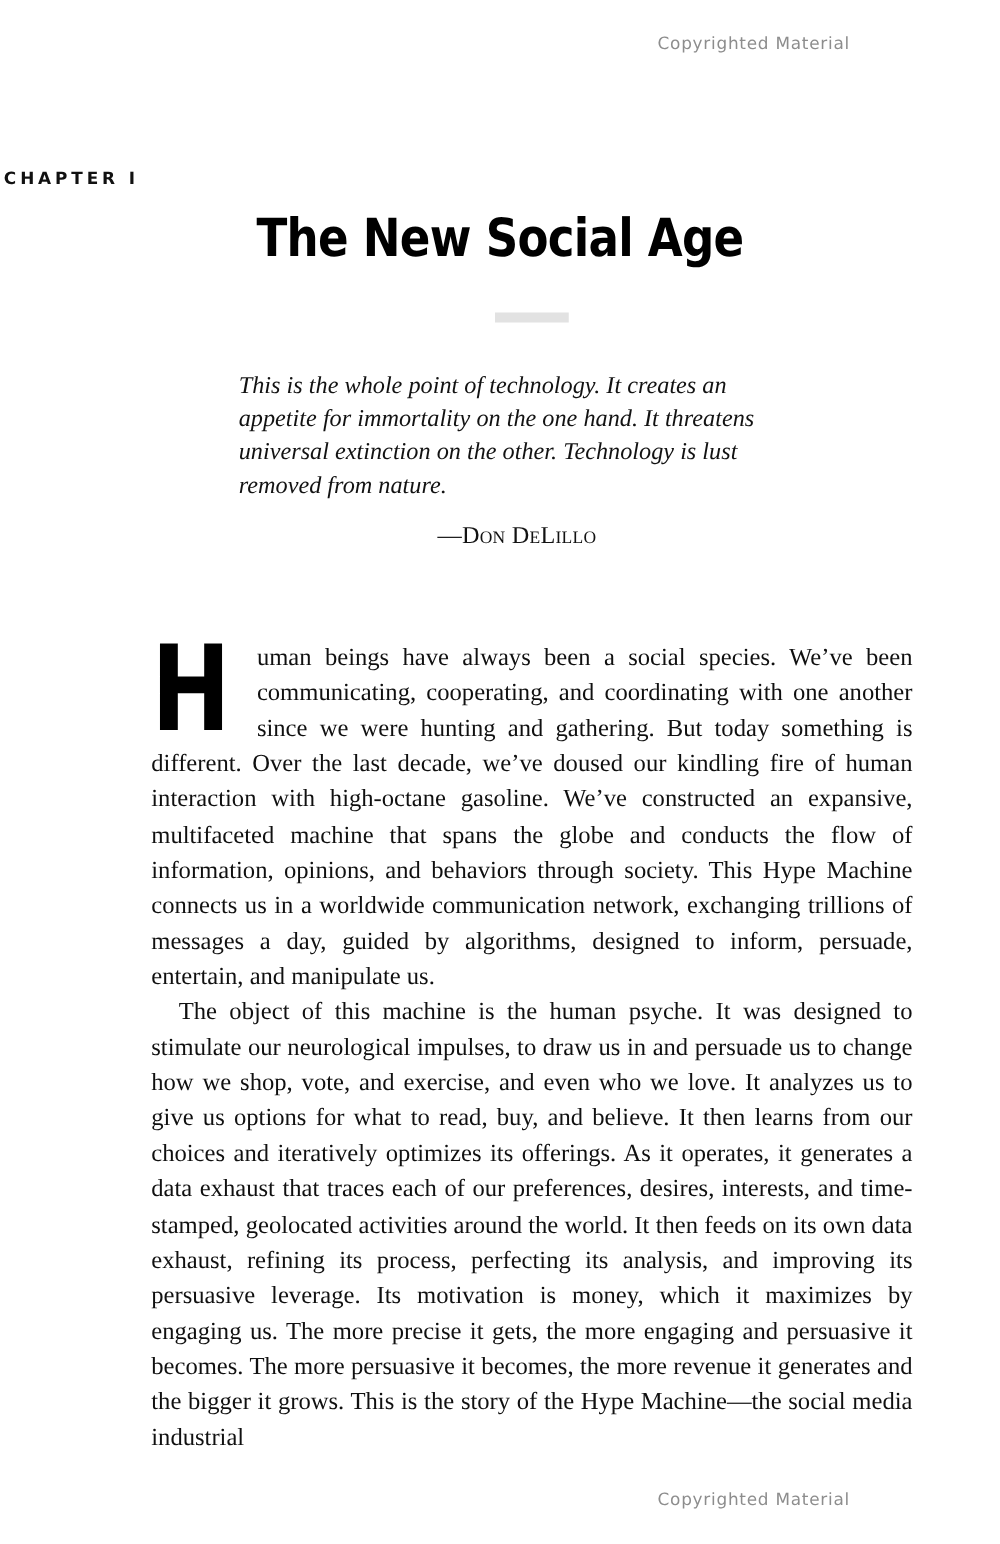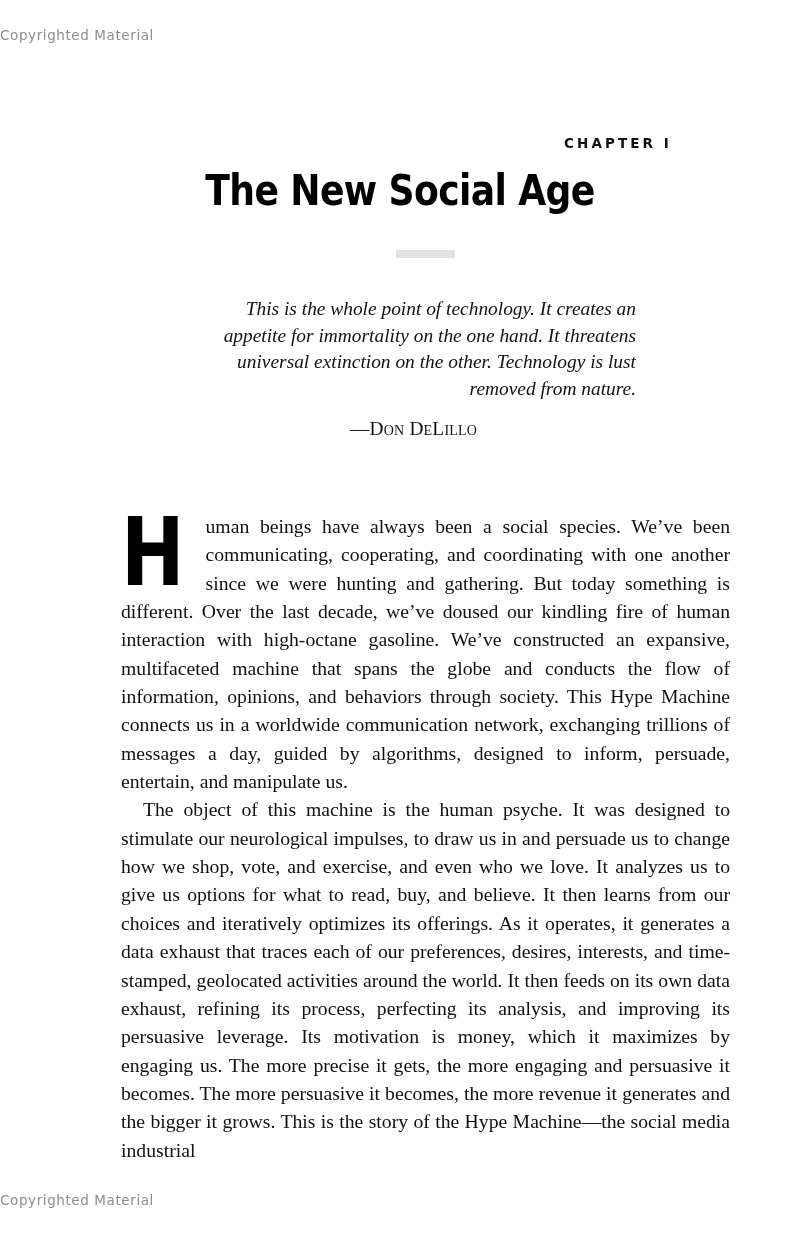--- a/index.html
+++ b/index.html
@@ -17,37 +17,37 @@
     overflow: hidden;
     font-family: "Liberation Serif", "DejaVu Serif", serif;
     color: #0d0d0d;
   }
 
   
   .watermark {
     position: absolute;
     left: 0;
     width: 680px;
-    text-align: left;
+    text-align: right;
     font-family: "DejaVu Sans", "Liberation Sans", sans-serif;
     font-size: 13.5px;
     letter-spacing: 0.6px;
     color: #8d8d8d;
     user-select: none;
   }
   .watermark-top { top: 27px; }
   .watermark-bottom { top: 1192px; }
 
   
   .chapter-label {
     position: absolute;
     left: 0;
     top: 135px;
     width: 672px;
-    text-align: right;
+    text-align: left;
     font-family: "DejaVu Sans", "Liberation Sans", sans-serif;
     font-weight: 700;
     font-size: 13.5px;
     letter-spacing: 3.1px;
     text-indent: 3.1px;
     color: #111111;
   }
 
   .chapter-title {
     position: absolute;
@@ -81,21 +81,21 @@
     top: 296px;
     width: 445px;
   }
   .epigraph-text {
     font-family: "Liberation Serif", "DejaVu Serif", serif;
     font-style: italic;
     font-size: 19.4px;
     line-height: 26.6px;
     color: #121212;
     margin: 0;
-    text-align: right;
+    text-align: left;
   }
   .epigraph-attribution {
     margin: 14px 0 0 0;
     text-align: center;
     font-family: "Liberation Serif", "DejaVu Serif", serif;
     font-size: 19.4px;
     line-height: 26px;
     color: #121212;
     font-variant: small-caps;
     letter-spacing: 0.2px;

